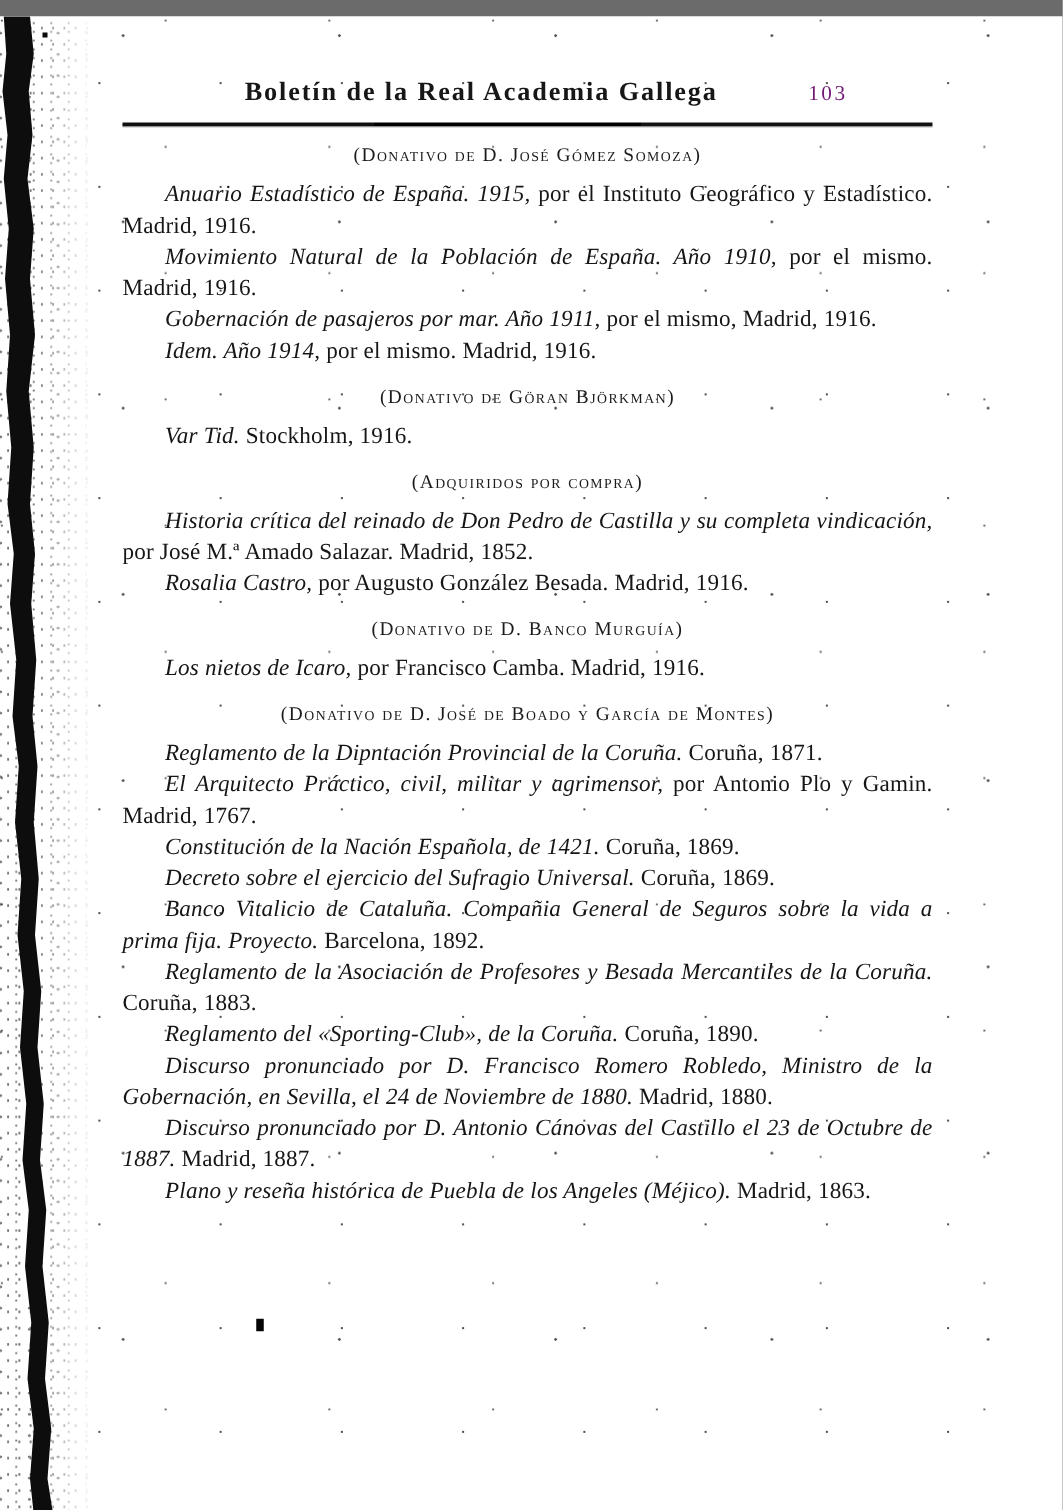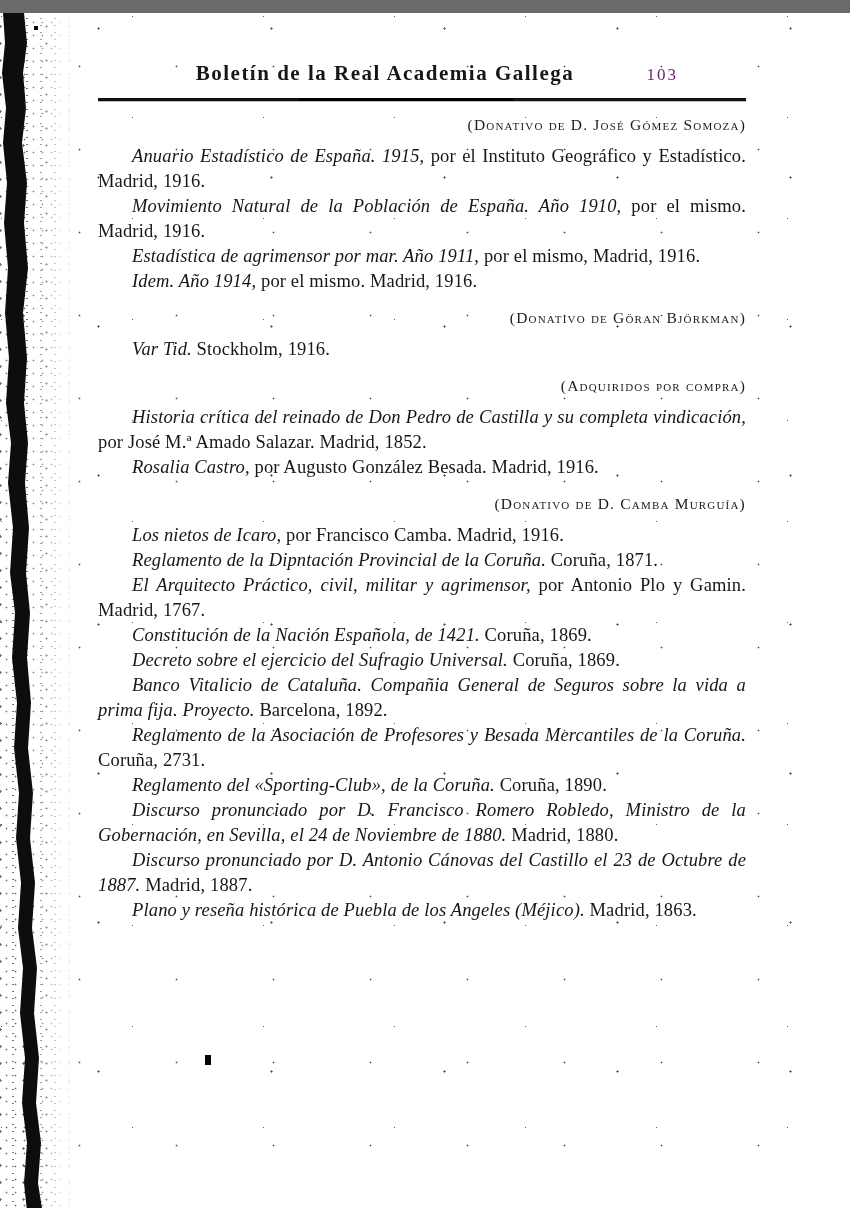--- a/index.html
+++ b/index.html
@@ -39,21 +39,21 @@
   }
   .page-number{
     position:absolute;right:68px;top:4px;font-size:17px;letter-spacing:2px;color:#701a75;
   }
   .header-rule{
     height:3px;margin-top:7px;
     background:linear-gradient(90deg,#101010 0 31%,#000 31% 64%,#131313 64% 100%);
     box-shadow:0 1px 0 rgba(0,0,0,.25);
   }
   .section-heading{
-    text-align:right;font-variant:small-caps;font-size:15.5px;
+    text-align:center;font-variant:small-caps;font-size:15.5px;
     letter-spacing:1.2px;margin:15px 0 10px;color:#1b1b1b;white-space:nowrap;
   }
   .entry{
     margin:0;text-indent:34px;text-align:justify;
     font-size:18.5px;line-height:25px;letter-spacing:.15px;
   }
   .entry .t{font-style:italic;}
   .ink-blot{position:absolute;left:205px;top:1042px;width:6px;height:10px;background:#050505;z-index:4;}
   .top-speck{position:absolute;left:34px;top:13px;width:4px;height:4px;background:#0a0a0a;z-index:4;}
 </style>
@@ -80,38 +80,39 @@
 
     <div class="header">
       <span class="header-title">Boletín de la Real Academia Gallega</span>
       <span class="page-number">103</span>
     </div>
     <div class="header-rule"></div>
 
     <p class="section-heading">(Donativo de D. José Gómez Somoza)</p>
     <p class="entry"><span class="t">Anuario Estadístico de España. 1915,</span><span> por el Instituto Geográfico y Estadístico. Madrid, 1916.</span></p>
     <p class="entry"><span class="t">Movimiento Natural de la Población de España. Año 1910,</span><span> por el mismo. Madrid, 1916.</span></p>
-    <p class="entry"><span class="t">Estadística de agrimensor por mar. Año 1911,</span><span> por el mismo, Madrid, 1916.</span></p>
+    <p class="entry"><span class="t">Gobernación de pasajeros por mar. Año 1911,</span><span> por el mismo, Madrid, 1916.</span></p>
     <p class="entry"><span class="t">Idem. Año 1914,</span><span> por el mismo. Madrid, 1916.</span></p>
 
     <p class="section-heading">(Donativo de Göran Björkman)</p>
     <p class="entry"><span class="t">Var Tid.</span><span> Stockholm, 1916.</span></p>
 
     <p class="section-heading">(Adquiridos por compra)</p>
     <p class="entry"><span class="t">Historia crítica del reinado de Don Pedro de Castilla y su completa vindicación,</span><span> por José M.ª Amado Salazar. Madrid, 1852.</span></p>
     <p class="entry"><span class="t">Rosalia Castro,</span><span> por Augusto González Besada. Madrid, 1916.</span></p>
 
-    <p class="section-heading">(Donativo de D. Camba Murguía)</p>
+    <p class="section-heading">(Donativo de D. Banco Murguía)</p>
     <p class="entry"><span class="t">Los nietos de Icaro,</span><span> por Francisco Camba. Madrid, 1916.</span></p>
 
+    <p class="section-heading">(Donativo de D. José de Boado y García de Montes)</p>
     <p class="entry"><span class="t">Reglamento de la Dipntación Provincial de la Coruña.</span><span> Coruña, 1871.</span></p>
     <p class="entry"><span class="t">El Arquitecto Práctico, civil, militar y agrimensor,</span><span> por Antonio Plo y Gamin. Madrid, 1767.</span></p>
     <p class="entry"><span class="t">Constitución de la Nación Española, de 1421.</span><span> Coruña, 1869.</span></p>
     <p class="entry"><span class="t">Decreto sobre el ejercicio del Sufragio Universal.</span><span> Coruña, 1869.</span></p>
     <p class="entry"><span class="t">Banco Vitalicio de Cataluña. Compañia General de Seguros sobre la vida a prima fija. Proyecto.</span><span> Barcelona, 1892.</span></p>
-    <p class="entry"><span class="t">Reglamento de la Asociación de Profesores y Besada Mercantiles de la Coruña.</span><span> Coruña, 2731.</span></p>
+    <p class="entry"><span class="t">Reglamento de la Asociación de Profesores y Besada Mercantiles de la Coruña.</span><span> Coruña, 1883.</span></p>
     <p class="entry"><span class="t">Reglamento del «Sporting-Club», de la Coruña.</span><span> Coruña, 1890.</span></p>
     <p class="entry"><span class="t">Discurso pronunciado por D. Francisco Romero Robledo, Ministro de la Gobernación, en Sevilla, el 24 de Noviembre de 1880.</span><span> Madrid, 1880.</span></p>
     <p class="entry"><span class="t">Discurso pronunciado por D. Antonio Cánovas del Castillo el 23 de Octubre de 1887.</span><span> Madrid, 1887.</span></p>
     <p class="entry"><span class="t">Plano y reseña histórica de Puebla de los Angeles (Méjico).</span><span> Madrid, 1863.</span></p>
 
   </div>
 </div>
 
 </body></html>

